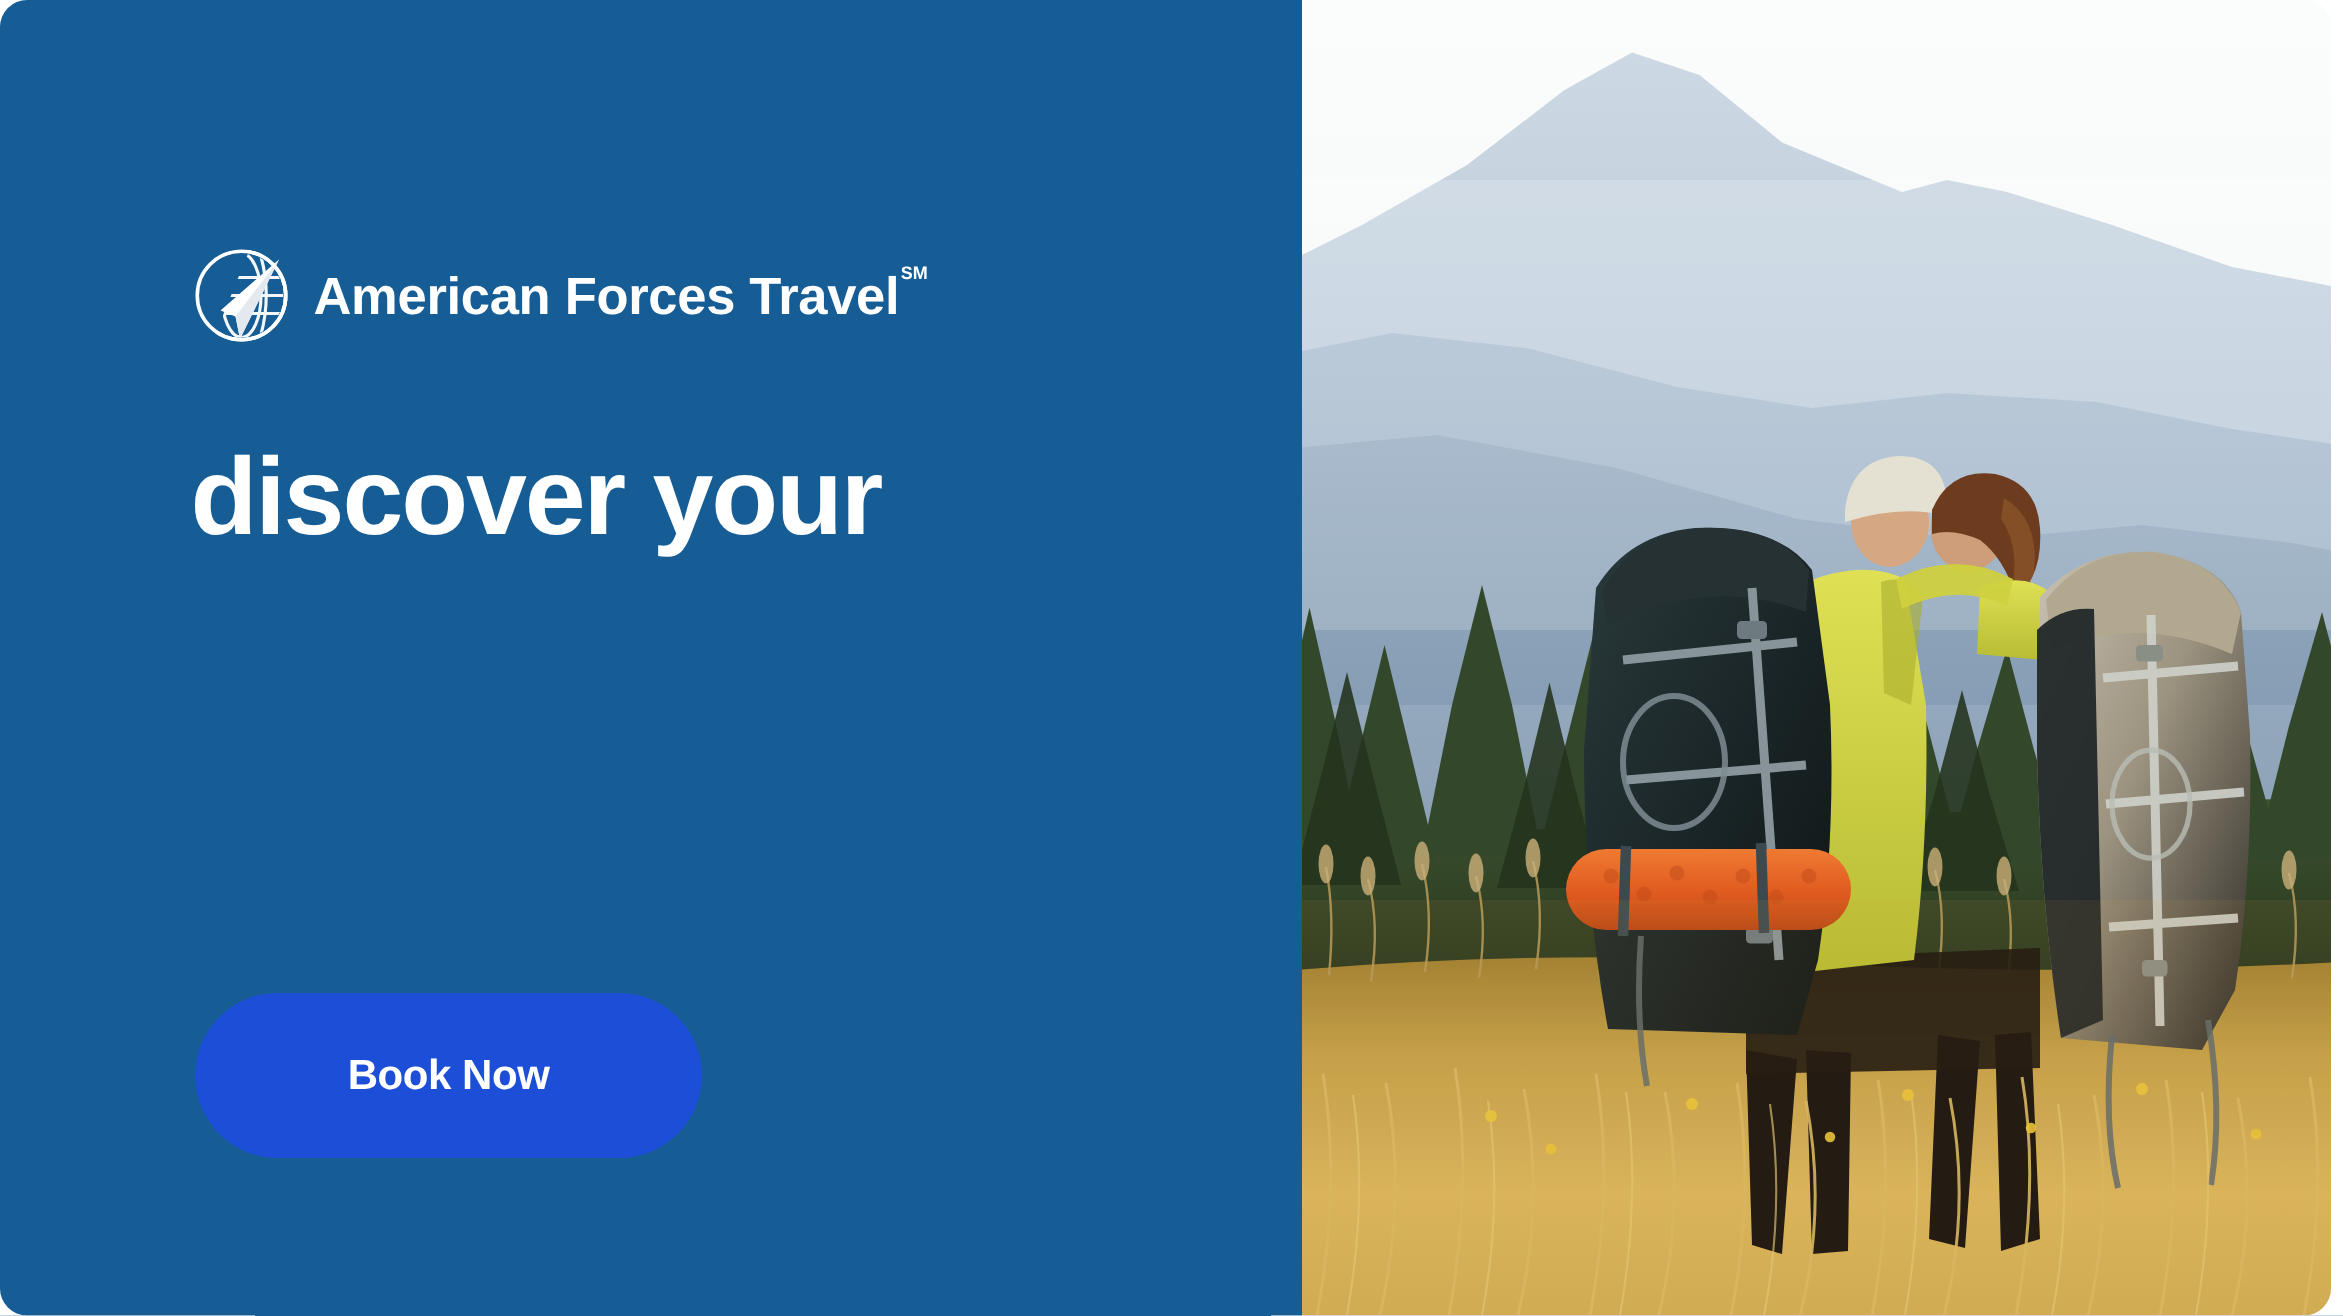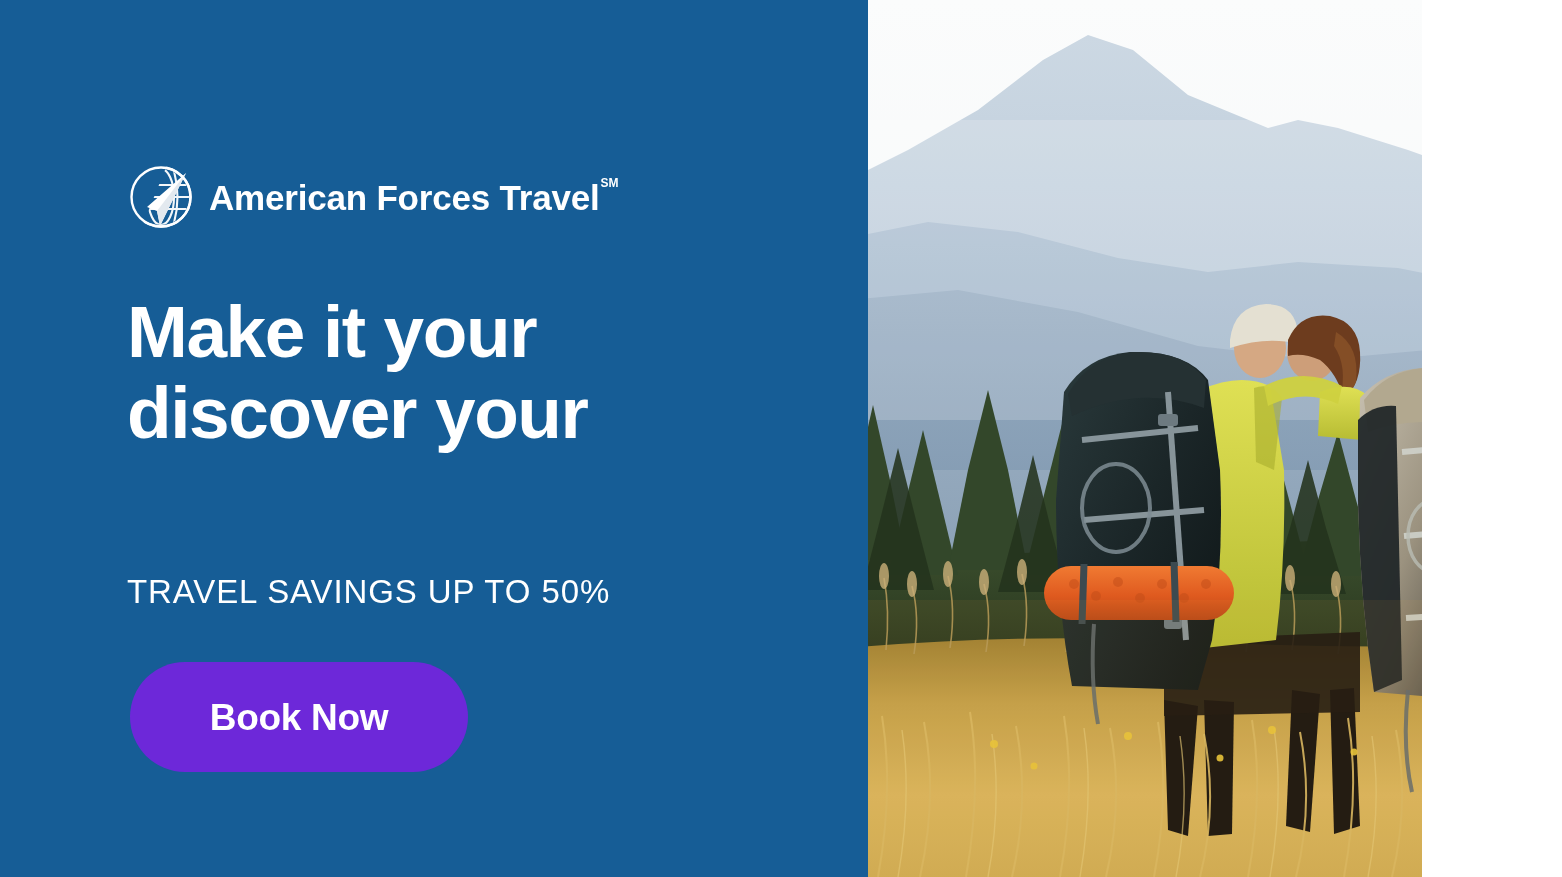--- a/index.html
+++ b/index.html
@@ -7,24 +7,25 @@
   html, body {
     width: 1562px;
     height: 877px;
     overflow: hidden;
     background: #ffffff;
     font-family: "Liberation Sans", sans-serif;
   }
 
   #banner {
     position: relative;
-    width: 1422px;
+    width: 1554px;
     height: 877px;
     display: flex;
     overflow: hidden;
+    border-radius: 18px;
   }
 
   
   #left-panel {
     position: relative;
     width: 868px;
     height: 877px;
     background: #165d96;
     flex: 0 0 868px;
     padding: 0 0 0 127px;
@@ -85,26 +86,26 @@
     white-space: nowrap;
   }
 
   
   #cta-button {
     position: absolute;
     left: 130px;
     top: 662px;
     width: 338px;
     height: 110px;
-    background: #6d28d9;
+    background: #1d4ed8;
     border: none;
     border-radius: 55px;
     color: #ffffff;
     font-family: "Liberation Sans", sans-serif;
-    font-size: 37px;
+    font-size: 28px;
     font-weight: bold;
     letter-spacing: -0.3px;
     cursor: pointer;
     display: flex;
     align-items: center;
     justify-content: center;
     line-height: 1;
   }
 
   
@@ -149,25 +150,23 @@
         <path d="M59 10 L30 48 L33 63 Z" fill="#e3e9ef"></path>
 
         <circle cx="34" cy="34" r="29.5" fill="none" stroke="#ffffff" stroke-width="2.4"></circle>
       </svg>
       <div id="logo-wordmark">
         <span>American Forces Travel</span><span id="logo-sm">SM</span>
       </div>
     </div>
 
     <h1 id="headline">
-      <span class="hl-line">Make it your</span>
       <span class="hl-line">discover your</span>
     </h1>
 
-    <p id="subheadline">TRAVEL SAVINGS UP TO 50%</p>
 
     <button id="cta-button">Book Now</button>
   </div>
 
   <div id="photo-panel">
     <svg id="photo-svg" viewBox="0 0 694 877" preserveAspectRatio="xMidYMid slice">
       <defs>
         <linearGradient id="skyGrad" x1="0" y1="0" x2="0" y2="1">
           <stop offset="0%" stop-color="#fbfcfc"></stop>
           <stop offset="55%" stop-color="#f3f6f8"></stop>

